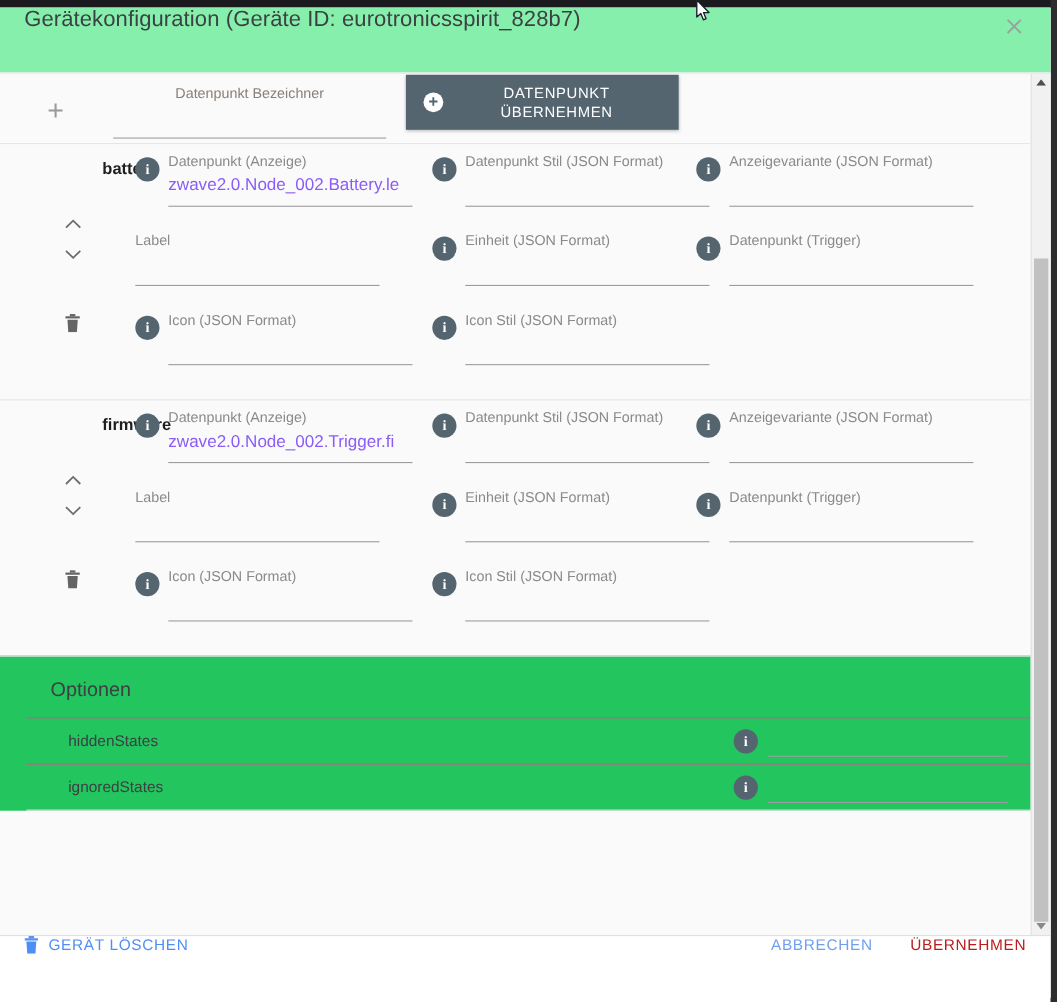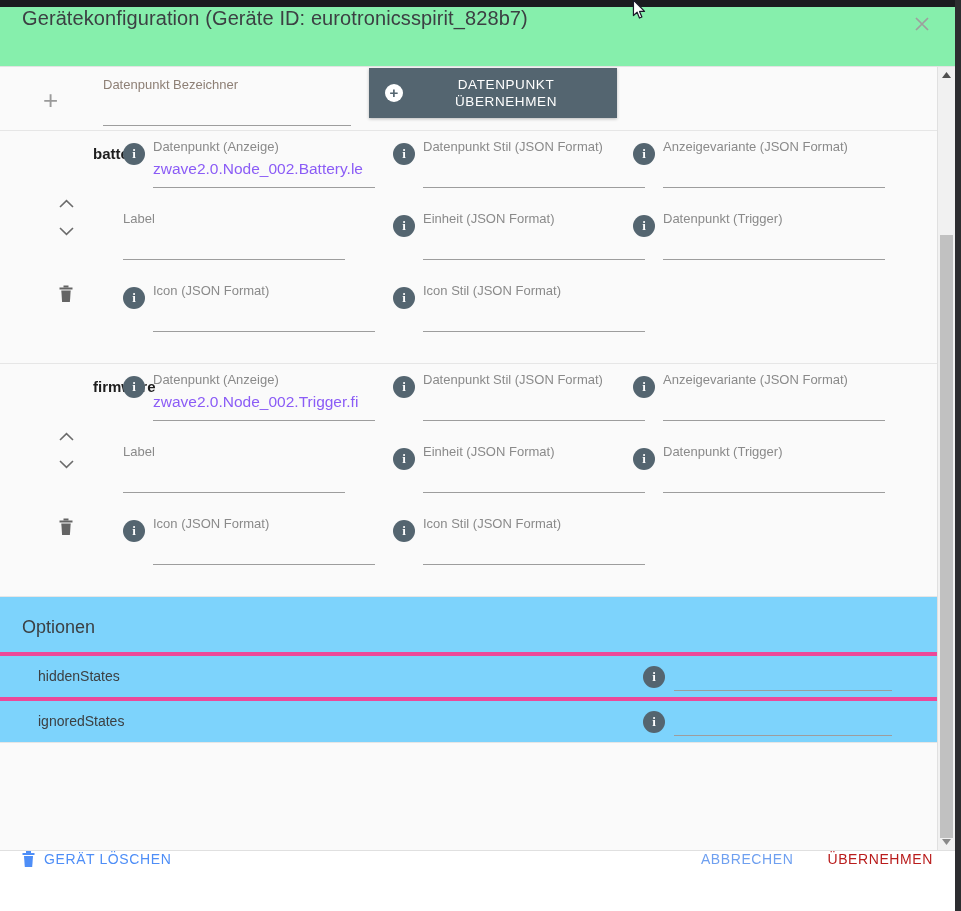--- a/index.html
+++ b/index.html
@@ -106,20 +106,21 @@
     font-weight: 300;
   }
   #bezeichner-field {
     position: absolute;
     left: 103px; top: 10px;
     width: 248px;
   }
   #bezeichner-field .flabel {
     font-size: 13px;
     color: #8d7f75;
+    text-align: center;
   }
   #bezeichner-field .fline {
     position: absolute;
     left: 0; top: 48px;
     width: 248px;
     height: 1px;
     background: #9d9d9d;
   }
   #add-datapoint-button {
     position: absolute;
@@ -231,31 +232,32 @@
     background: #9d9d9d;
     width: 222px;
   }
   .field.noicon .flabel { left: 0; }
   .field.noicon .fline  { left: 0; width: 222px; }
 
   
   #optionen-section {
     position: relative;
     border-top: 1px solid #e6e6e6;
-    background: #7dd3fc;
+    background: #22c55e;
+    padding-left: 24px;
   }
   #optionen-title {
     font-size: 18px;
     color: #3c4043;
     padding: 20px 0 14px 22px;
   }
   .opt-row {
     position: relative;
     height: 41px;
-    border-top: 4px solid #ec4899;
+    border-top: 1px solid #ec4899;
   }
   .opt-row .opt-name {
     position: absolute;
     left: 38px; top: 12px;
     font-size: 14px;
     color: #3c4043;
   }
   .opt-row .ficon {
     position: absolute;
     left: 643px; top: 10px;

